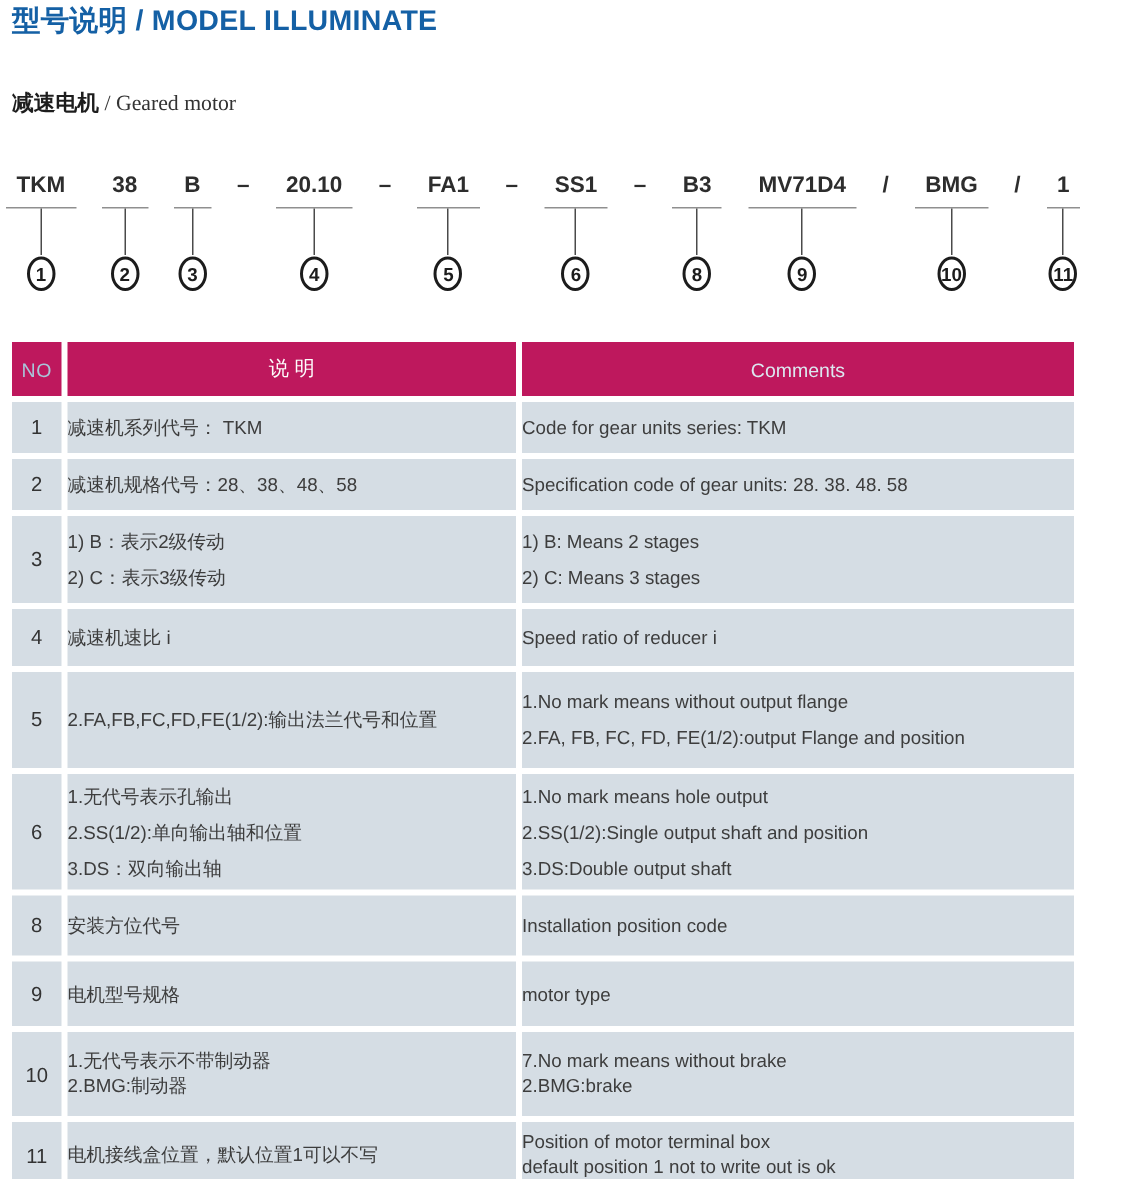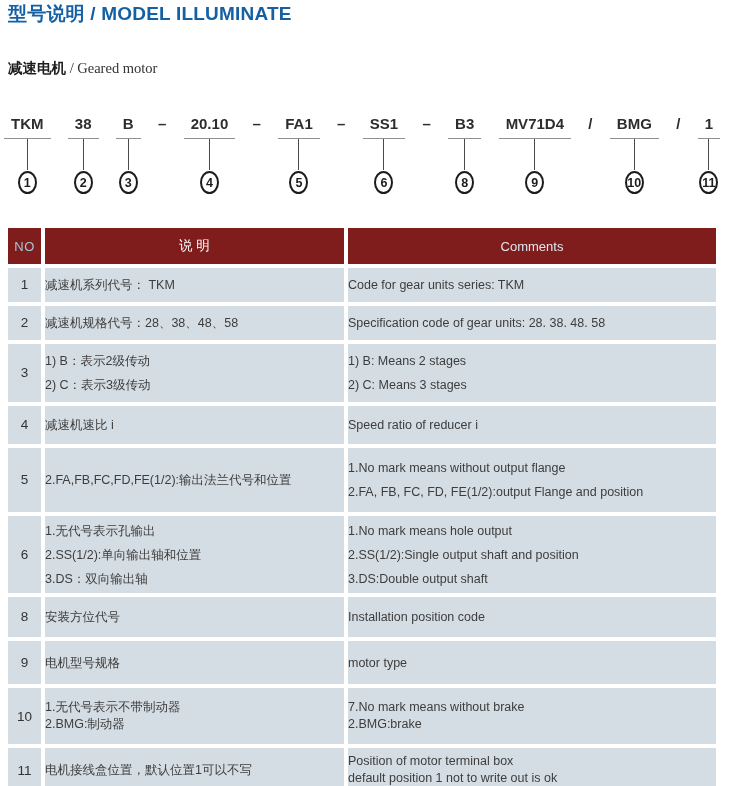--- a/index.html
+++ b/index.html
@@ -52,21 +52,21 @@
   
   .spec-table{
     margin:34px 8px 0 8px;
     display:grid;
     grid-template-columns:33px 299px 1fr;
     grid-template-rows:36px 34px 34px 58px 38px 64px 77px 40px 43px 56px 44px;
     gap:4px;
     background:#ffffff;
   }
   .hcell{
-    background:#7f1d1d;
+    background:#be185d;
     display:flex;align-items:center;justify-content:center;
     font-size:13px;
   }
   .hcell.no{color:#a9c5d9;letter-spacing:0.5px;}
   .hcell.desc{color:#fdfdfd;font-size:13.5px;}
   .hcell.comments{color:#dce8f0;}
   .cell{
     background:#d5dde4;
     display:flex;flex-direction:column;justify-content:center;
     font-size:12.5px;color:#3d3d3d;

